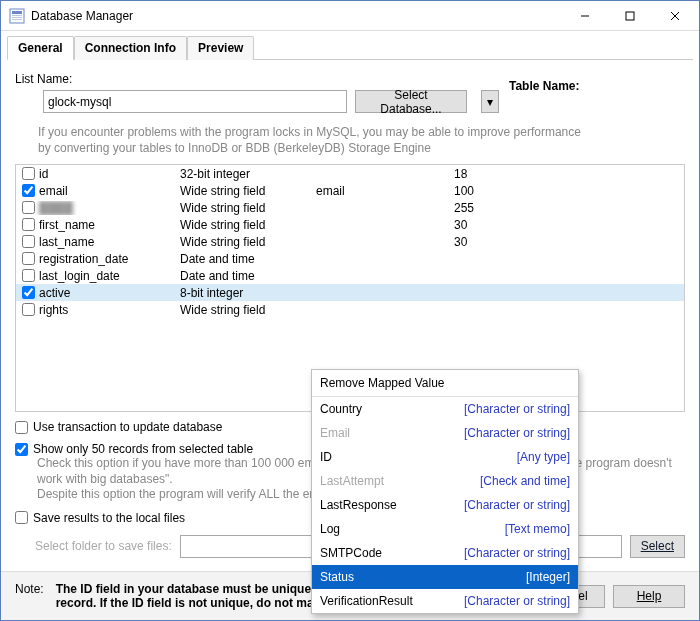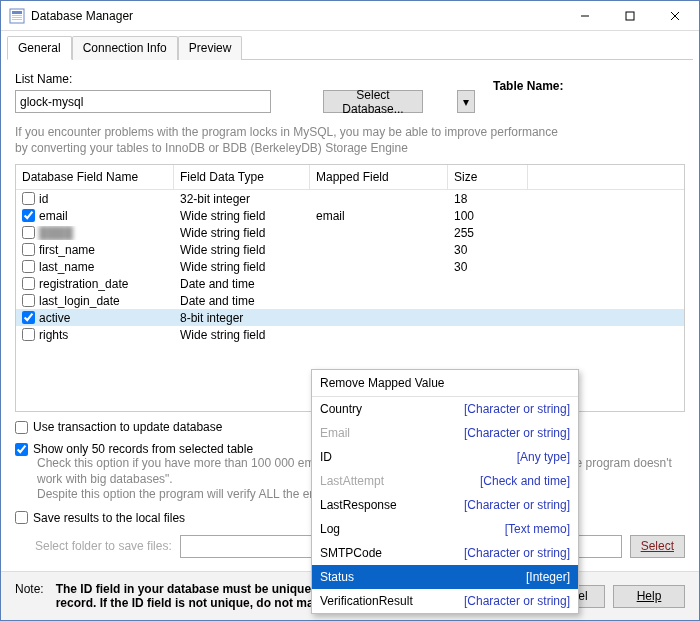--- a/index.html
+++ b/index.html
@@ -2,25 +2,25 @@
 <html><head>
 <meta charset="utf-8">
 <style>
 * { box-sizing: border-box; margin: 0; padding: 0; font-family: "Segoe UI", Tahoma, sans-serif; font-size: 12px; }
 body { background: #fff; }
 .window { width: 700px; height: 621px; border: 1px solid #5a7fb7; display: flex; flex-direction: column; background: #fff; }
 .titlebar { height: 30px; display: flex; align-items: center; padding: 0 2px 0 8px; background: #fff; border-bottom: 1px solid #ddd; }
 .titlebar-icon { width: 16px; height: 16px; margin-right: 6px; display: inline-flex; align-items: center; justify-content: center; }
 .titlebar-title { flex: 1; color: #000; }
 .winbtn { width: 45px; height: 29px; display: inline-flex; align-items: center; justify-content: center; color: #000; }
-.tabs { display: flex; border-bottom: 1px solid #ccc; margin: 4px 6px 0 6px; }
+.tabs { display: flex; border-bottom: 1px solid #ccc; margin: 4px 6px 0 6px; font-weight: bold; }
 .tab { padding: 4px 10px; border: 1px solid #ccc; border-bottom: none; margin-right: 0; background: #f7f7f7; color: #000; position: relative; top: 1px; border-radius: 2px 2px 0 0; }
 .tab.active { background: #fff; border-bottom: 1px solid #fff; }
 .content { padding: 12px 14px 8px 14px; flex: 1; display: flex; flex-direction: column; position: relative; color: #000; }
-.row { display: flex; align-items: center; gap: 16px; }
+.row { display: flex; align-items: center; gap: 8px; }
 .label { color: #000; }
 input[type="text"] { border: 1px solid #a8a8a8; padding: 3px 4px; height: 23px; background: #fff; }
 select { border: 1px solid #a8a8a8; padding: 2px 2px; height: 23px; background: #fff; }
 .btn { border: 1px solid #a8a8a8; background: #e1e1e1; padding: 3px 10px; height: 23px; display: inline-flex; align-items: center; }
 .hint { color: #888; margin: 12px 0 8px 0; line-height: 1.3; }
 .table-wrap { border: 1px solid #ccc; height: 248px; overflow: hidden; background: #fff; }
 .thead { display: flex; border-bottom: 1px solid #e3e3e3; background: #fff; }
 .th { padding: 5px 6px; border-right: 1px solid #e3e3e3; color: #000; }
 .tbody { }
 .tr { display: flex; align-items: center; height: 17px; }
@@ -30,21 +30,21 @@
 .col-type { width: 136px; }
 .col-mapped { width: 138px; }
 .col-size { width: 80px; }
 .chk { width: 13px; height: 13px; }
 .blur { filter: blur(2px); color: #999; }
 .checkrow { display: flex; align-items: center; gap: 5px; margin-top: 8px; }
 .subhelp { color: #888; margin-left: 22px; line-height: 1.3; }
 .folderrow { display: flex; align-items: center; gap: 8px; margin-top: 10px; }
 .folderrow .label { color: #aaa; margin-left: 20px; }
 .folderrow input { flex: 1; background: #fff; color: #aaa; }
-.folderrow .btn { color: #7f1d1d; }
+.folderrow .btn { color: #0f172a; }
 .bottombar { border-top: 1px solid #ddd; padding: 10px 14px; display: flex; align-items: center; gap: 8px; background: #f3f3f3; }
 .note { display: flex; gap: 12px; flex: 1; }
 .note-label { font-weight: normal; }
 .note-text { font-weight: bold; max-width: 330px; }
 .bottombar .btn { width: 72px; justify-content: center; }
 .context { position: absolute; left: 310px; top: 309px; width: 268px; background: #fff; border: 1px solid #bfbfbf; box-shadow: 2px 3px 6px rgba(0,0,0,0.25); }
 .ctx-header { padding: 6px 8px; border-bottom: 1px solid #e1e1e1; }
 .ctx-item { display: flex; padding: 5px 8px; align-items: center; }
 .ctx-item.disabled { color: #a8a8a8; }
 .ctx-item.selected { background: #0a64c8; color: #fff; }
@@ -89,47 +89,41 @@
   <div class="tabs">
     <div class="tab active">General</div>
     <div class="tab">Connection Info</div>
     <div class="tab">Preview</div>
   </div>
 
   <div class="content">
     <div class="row">
       <div style="flex:0 0 292px;">
         <div class="label" style="margin-bottom:4px;">List Name:</div>
-        <input type="text" style="width: 256px;" value="glock-mysql">
+        <input type="text" style="width: 304px; margin-left: 28px;" value="glock-mysql">
       </div>
       <div style="flex:0 0 118px; align-self:flex-end;">
-        <button class="btn" style="width:100px; justify-content:center;">
+        <button class="btn" style="width:112px; justify-content:center;">
           <span>Select Database...</span>
         </button>
       </div>
       <div style="flex:0 0 20px; align-self:flex-end;">
         <button class="btn" style="width:18px; padding:0; justify-content:center;">
           <span>▾</span>
         </button>
       </div>
       <div style="flex:1;">
         <div class="label" style="margin-bottom:14px;font-weight:bold;">Table Name:</div>
       </div>
     </div>
 
-    <div class="hint" style="white-space:pre-line;">If you encounter problems with the program locks in MySQL, you may be able to improve performance
+    <div class="hint" style="white-space:pre-line;margin-left:23px;">If you encounter problems with the program locks in MySQL, you may be able to improve performance
 by converting your tables to InnoDB or  BDB (BerkeleyDB) Storage Engine</div>
 
     <div class="table-wrap">
-      <div class="thead">
-        <div class="th col-name">Database Field Name</div>
-        <div class="th col-type">Field Data Type</div>
-        <div class="th col-mapped">Mapped Field</div>
-        <div class="th col-size">Size</div>
-      </div>
       <div class="tbody" id="tbody">
           <div class="tr">
             <div class="td col-name">
               <input type="checkbox" class="chk" style="">
               <span>id</span>
             </div>
             <div class="td col-type">32-bit integer</div>
             <div class="td col-mapped"></div>
             <div class="td col-size">18</div>
           </div>

